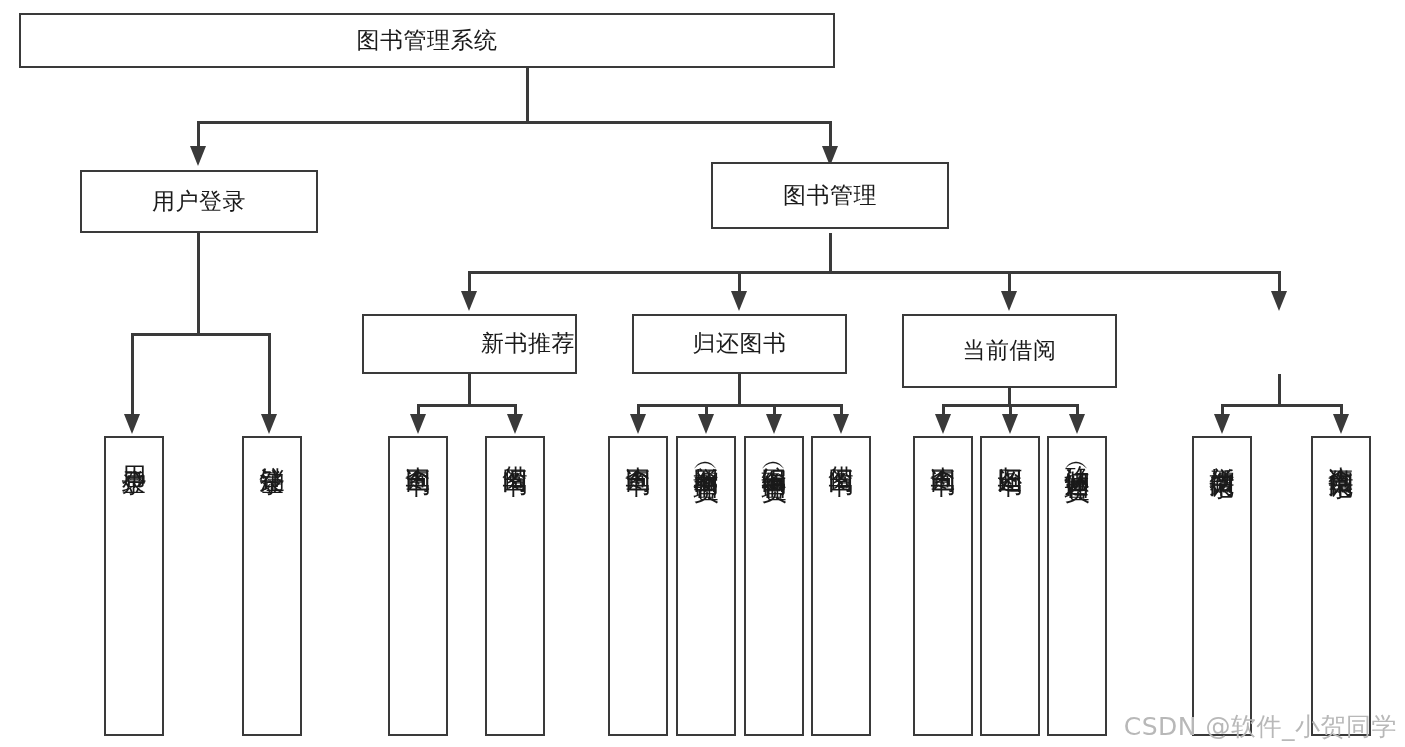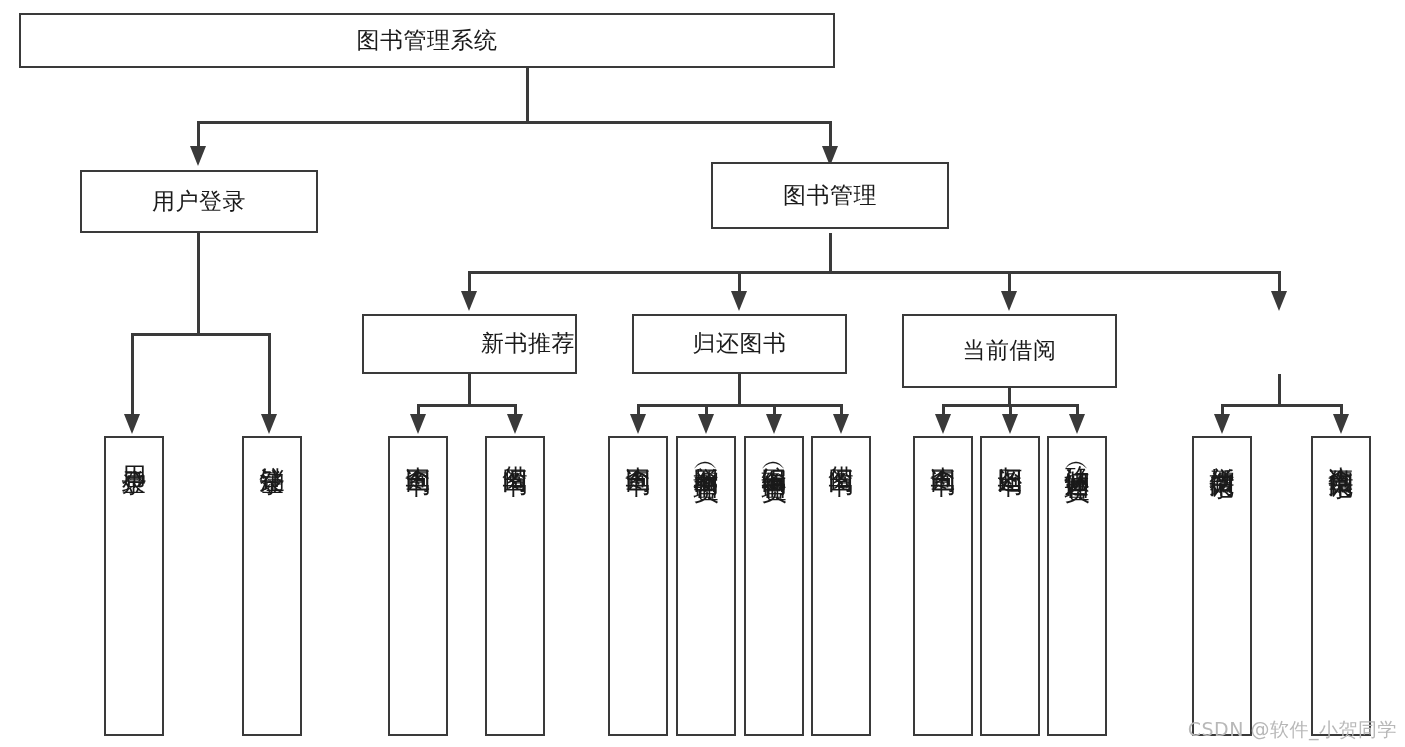--- a/index.html
+++ b/index.html
@@ -64,21 +64,21 @@
     height: 0;
     border-left: 8px solid transparent;
     border-right: 8px solid transparent;
     border-top: 20px solid #3a3a3a;
     z-index: 2;
   }
   #watermark {
     position: absolute;
     right: 8px;
     bottom: 4px;
-    font-size: 19px;
+    font-size: 25px;
     color: #b8b8b8;
     letter-spacing: 0.5px;
     z-index: 6;
     white-space: nowrap;
   }
 </style>
 </head>
 <body>
 
 <div id="canvas">

